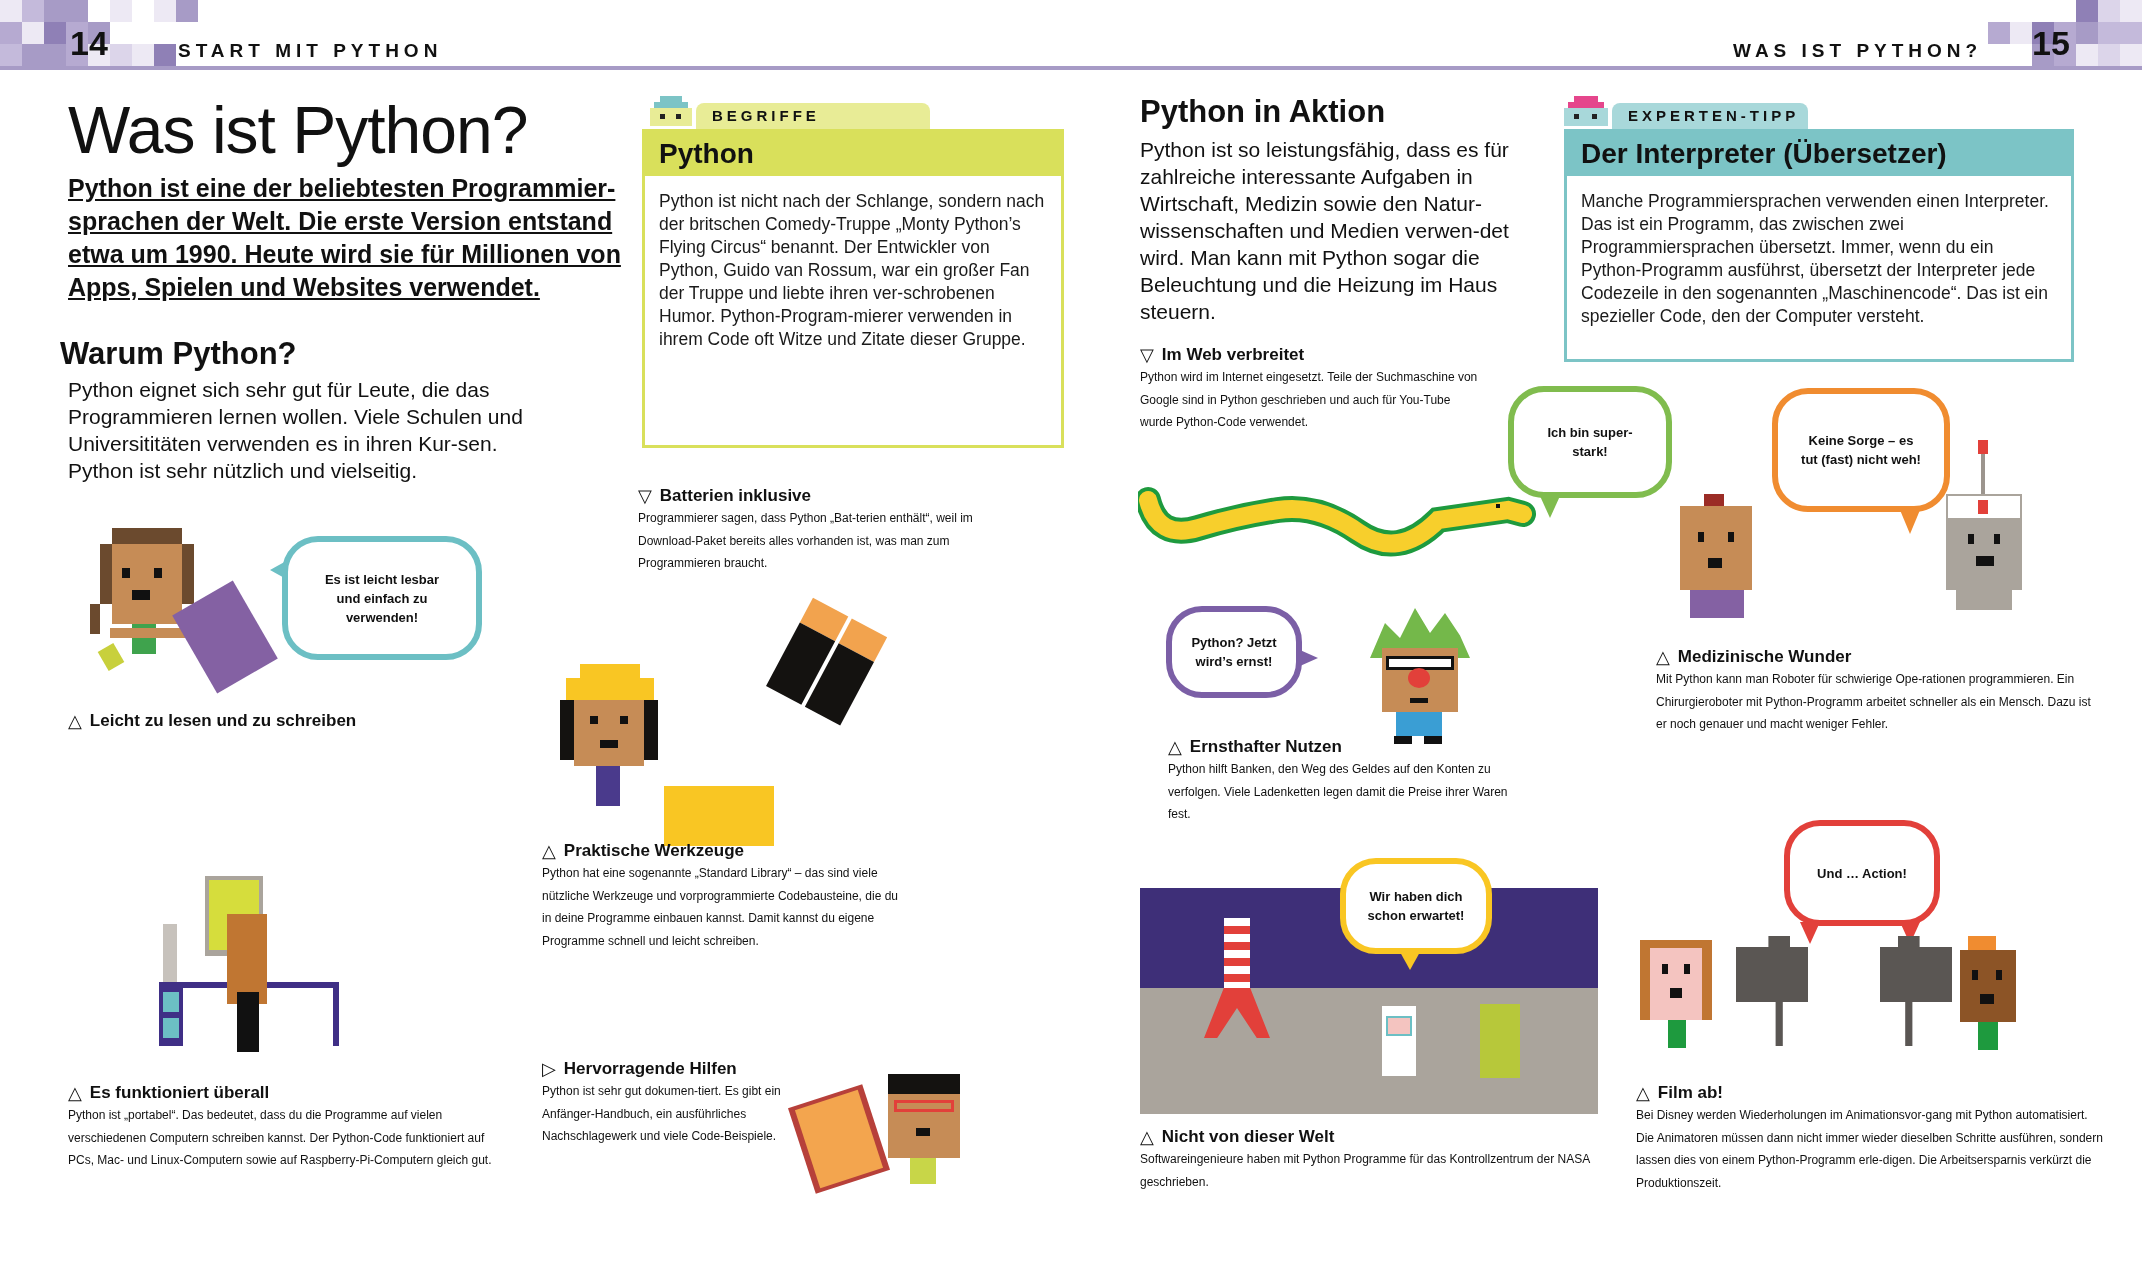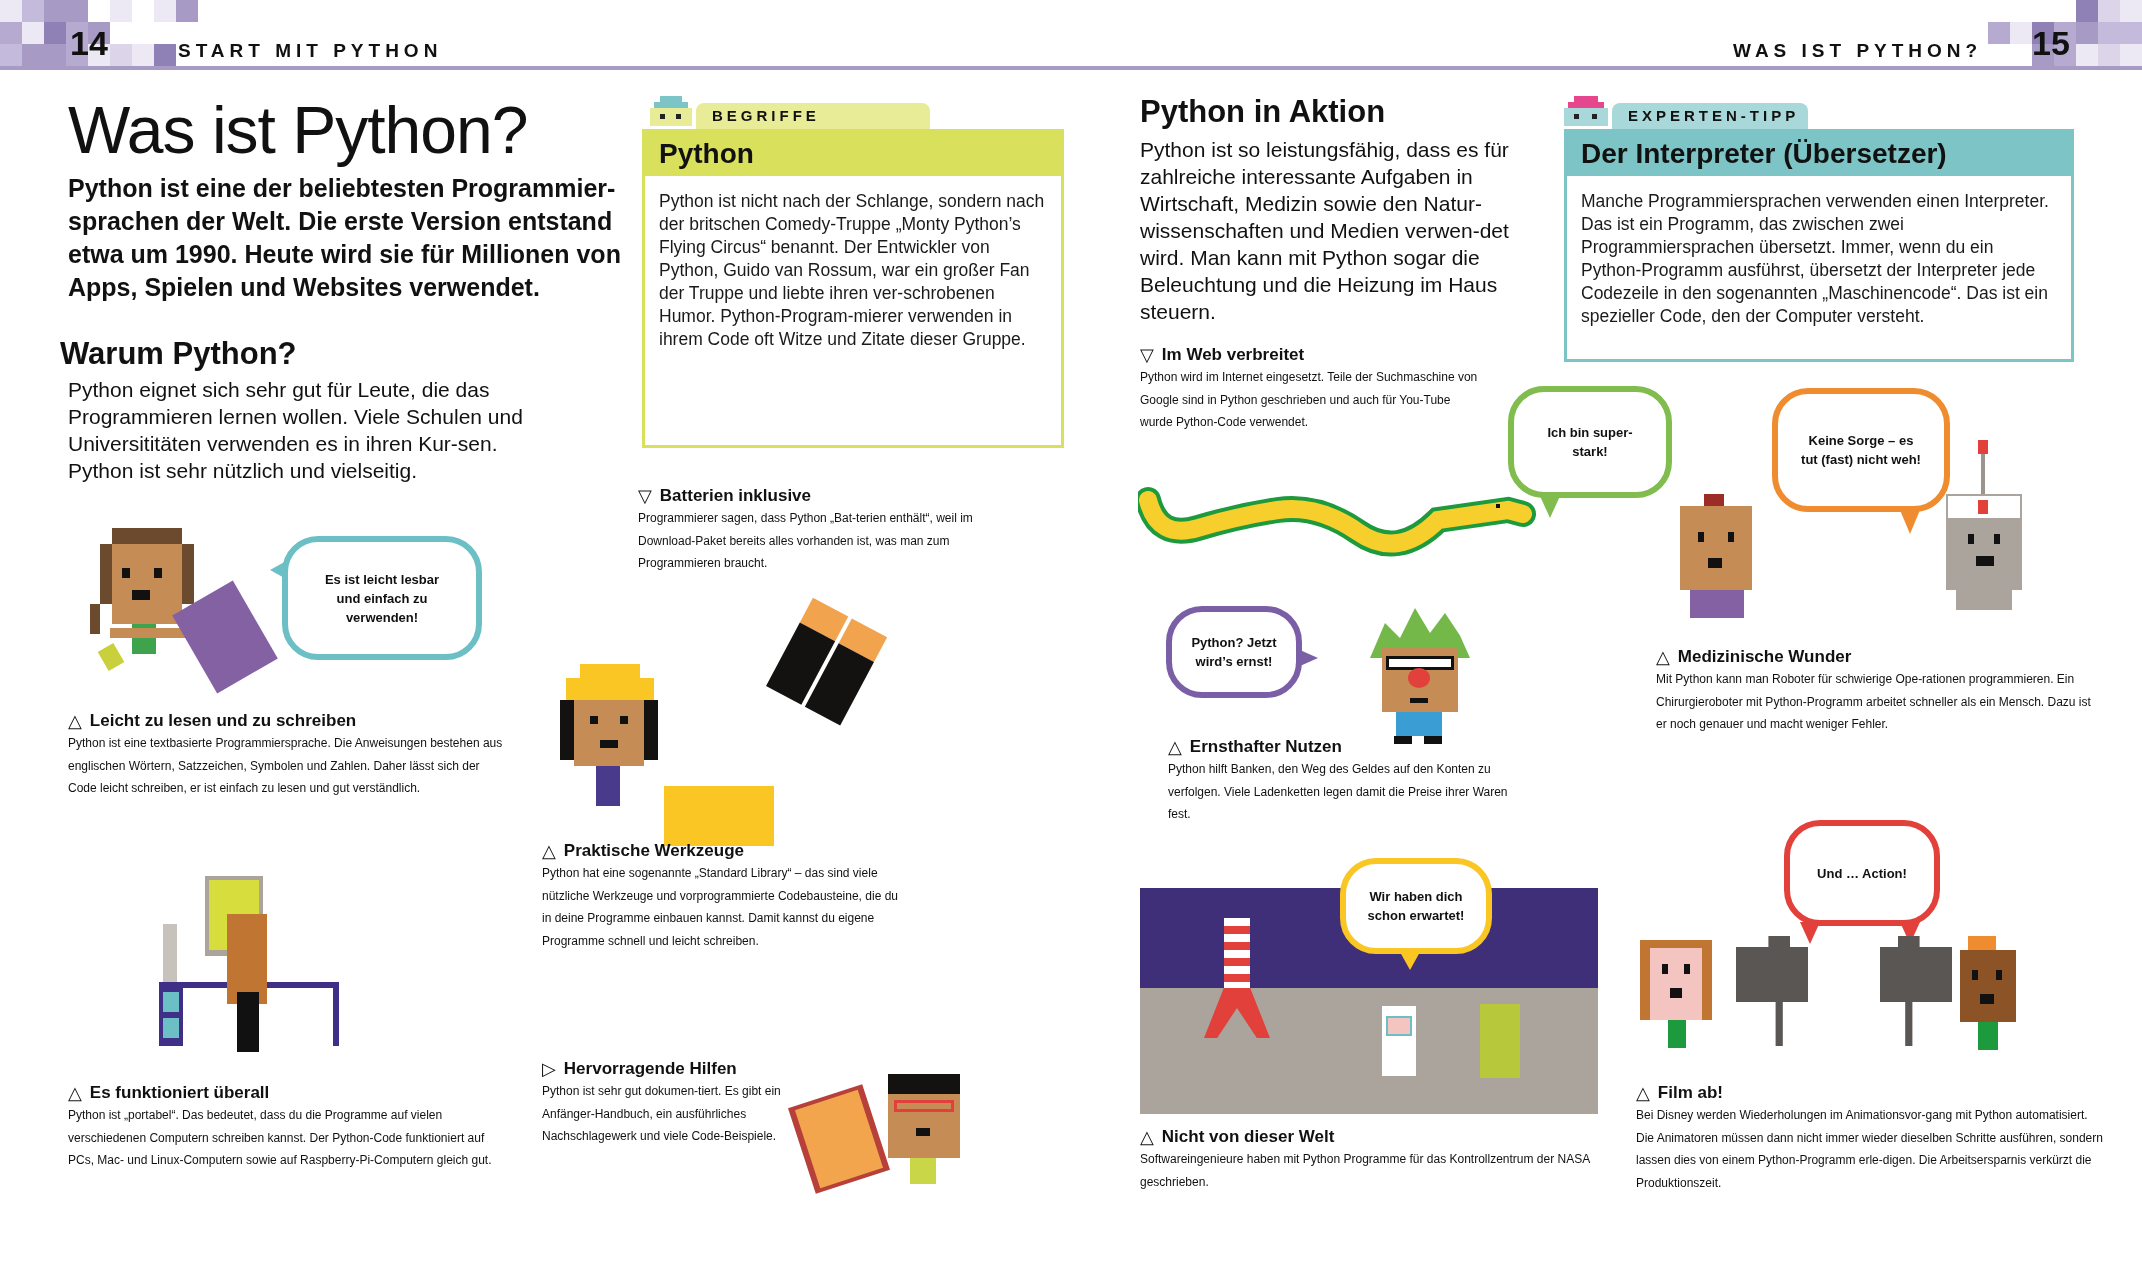--- a/index.html
+++ b/index.html
@@ -83,21 +83,21 @@
     <span style="left: 198px; top: 44px; background: rgb(220, 213, 234);"></span>
     <span style="left: 220px; top: 44px; background: rgb(237, 233, 244);"></span>
   </div>
 <div class="abs hdr-rule"></div>
 <div class="abs pnum" style="left:70px;">14</div>
 <div class="abs section-title" style="left:178px;">START MIT PYTHON</div>
 <div class="abs section-title" style="left:1733px;">WAS IST PYTHON?</div>
 <div class="abs pnum" style="left:2032px;">15</div>
 
 <div class="abs h1" style="left:68px;top:92px;">Was ist Python?</div>
-<div class="abs lead" style="left:68px;top:172px;width:570px;">Python ist eine der beliebtesten Programmier-sprachen der Welt. Die erste Version entstand etwa um 1990. Heute wird sie für Millionen von Apps, Spielen und Websites verwendet.</div>
+<div class="abs lead" style="left:68px;top:172px;width:570px;text-decoration:underline;">Python ist eine der beliebtesten Programmier-sprachen der Welt. Die erste Version entstand etwa um 1990. Heute wird sie für Millionen von Apps, Spielen und Websites verwendet.</div>
 
 <div class="abs h2" style="left:60px;top:336px;">Warum Python?</div>
 <div class="abs body-lg" style="left:68px;top:376px;width:470px;">Python eignet sich sehr gut für Leute, die das Programmieren lernen wollen. Viele Schulen und Universititäten verwenden es in ihren Kur-sen. Python ist sehr nützlich und vielseitig.</div>
 
 <div class="abs" style="left:642px;top:96px;width:362px;height:352px;">
   <div class="creature" style="left:8px;top:0;width:42px;height:30px;">
     <i style="left:10px;top:0;width:22px;height:6px;background:#7cc4c6;"></i>
     <i style="left:4px;top:6px;width:34px;height:6px;background:#7cc4c6;"></i>
     <i style="left:0;top:12px;width:42px;height:18px;background:#e8ec96;"></i>
     <i style="left:10px;top:18px;width:5px;height:5px;background:#222;"></i>
@@ -126,21 +126,20 @@
 <div class="bubble" style="left:282px;top:536px;width:200px;height:124px;border-color:#6cbfc4;">
   <span style="width:140px;">Es ist leicht lesbar und einfach zu verwenden!</span>
 </div>
 <div class="bubble-tail" style="left:270px;top:560px;border-top:10px solid transparent;border-bottom:10px solid transparent;border-right:18px solid #6cbfc4;"></div>
 
 <div class="abs" style="left:68px;top:710px;width:440px;">
   <div class="cap-h">
       <span class="tri">△</span>
       <span>Leicht zu lesen und zu schreiben</span>
     </div>
-  <div class="cap-b">Python ist eine textbasierte Programmiersprache. Die Anweisungen bestehen aus englischen Wörtern, Satzzeichen, Symbolen und Zahlen. Daher lässt sich der Code leicht schreiben, er ist einfach zu lesen und gut verständlich.</div>
 </div>
 
 <div class="abs" style="left:638px;top:485px;width:340px;">
   <div class="cap-h">
       <span class="tri">▽</span>
       <span>Batterien inklusive</span>
     </div>
   <div class="cap-b">Programmierer sagen, dass Python „Bat-terien enthält“, weil im Download-Paket bereits alles vorhanden ist, was man zum Programmieren braucht.</div>
 </div>
 <div class="abs" style="left:778px;top:612px;width:96px;height:110px;transform:rotate(28deg);">

